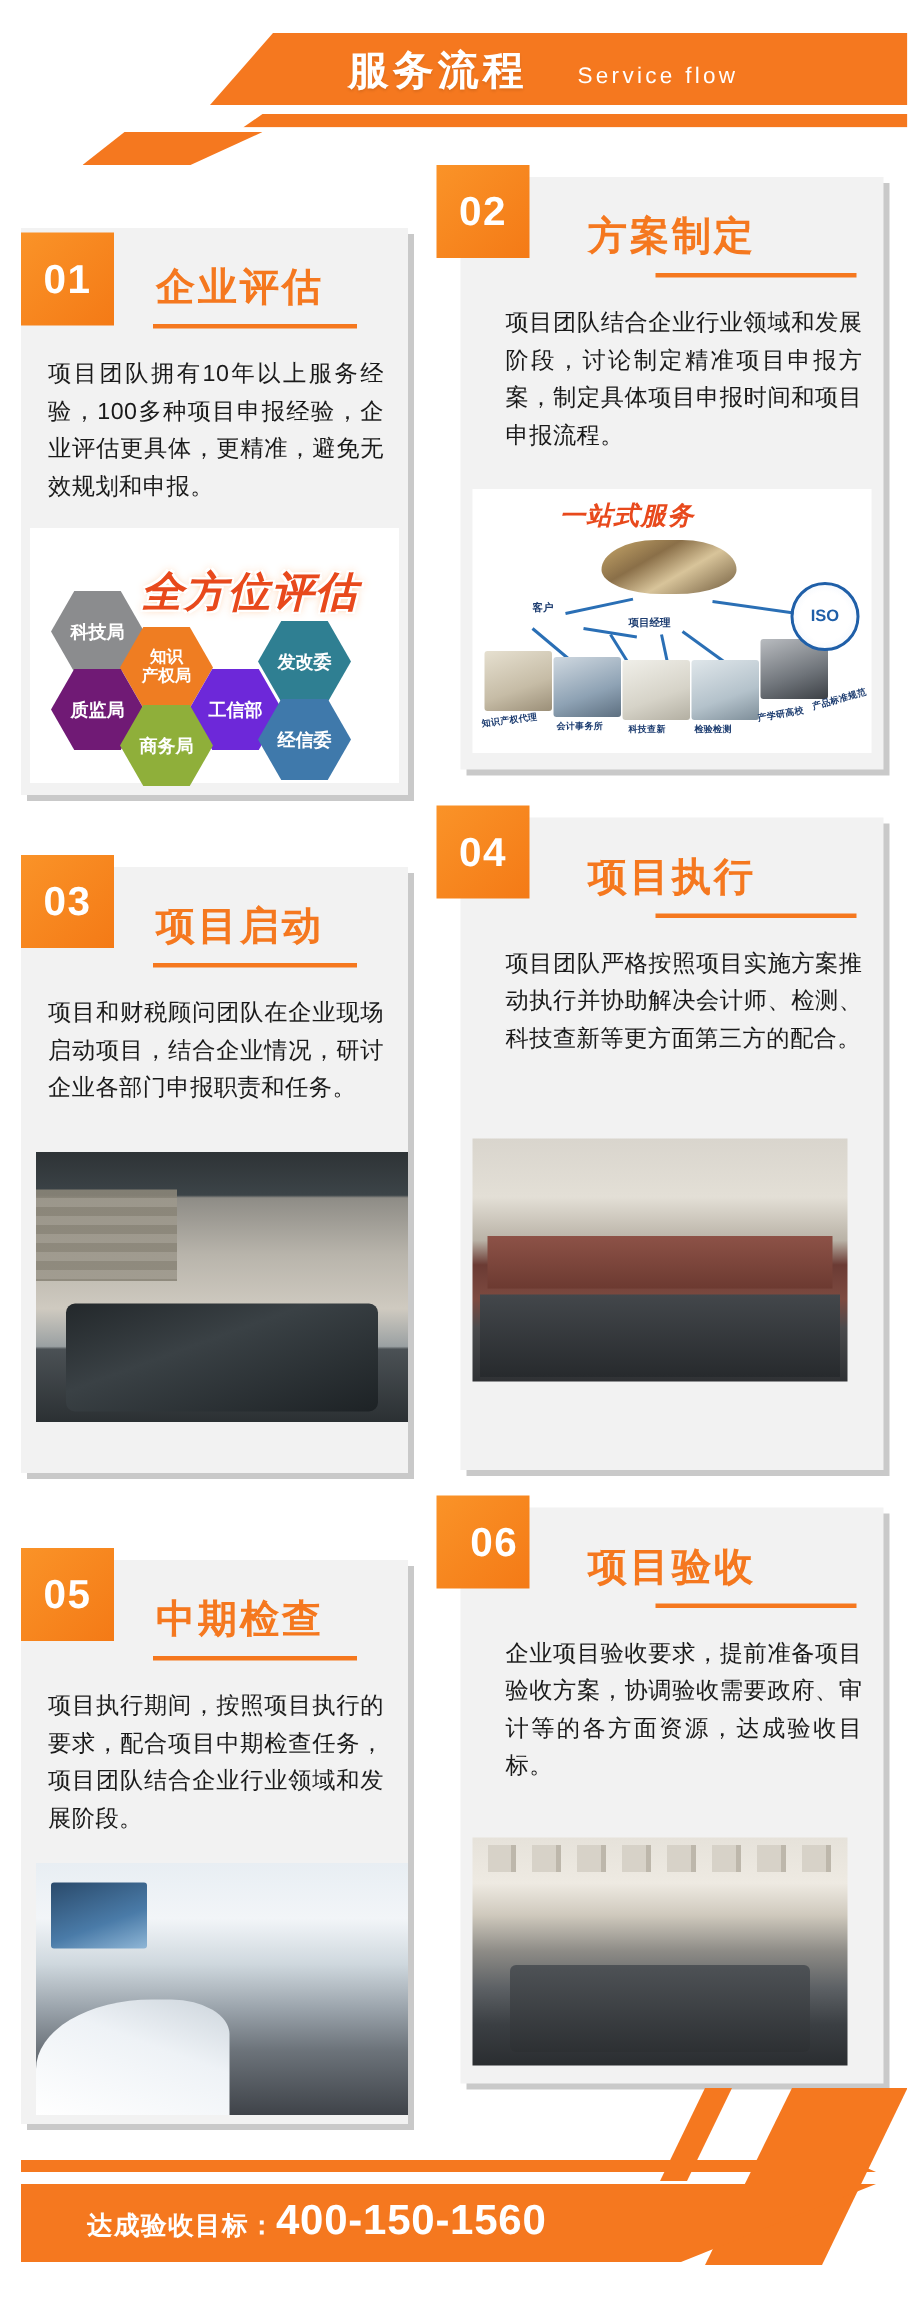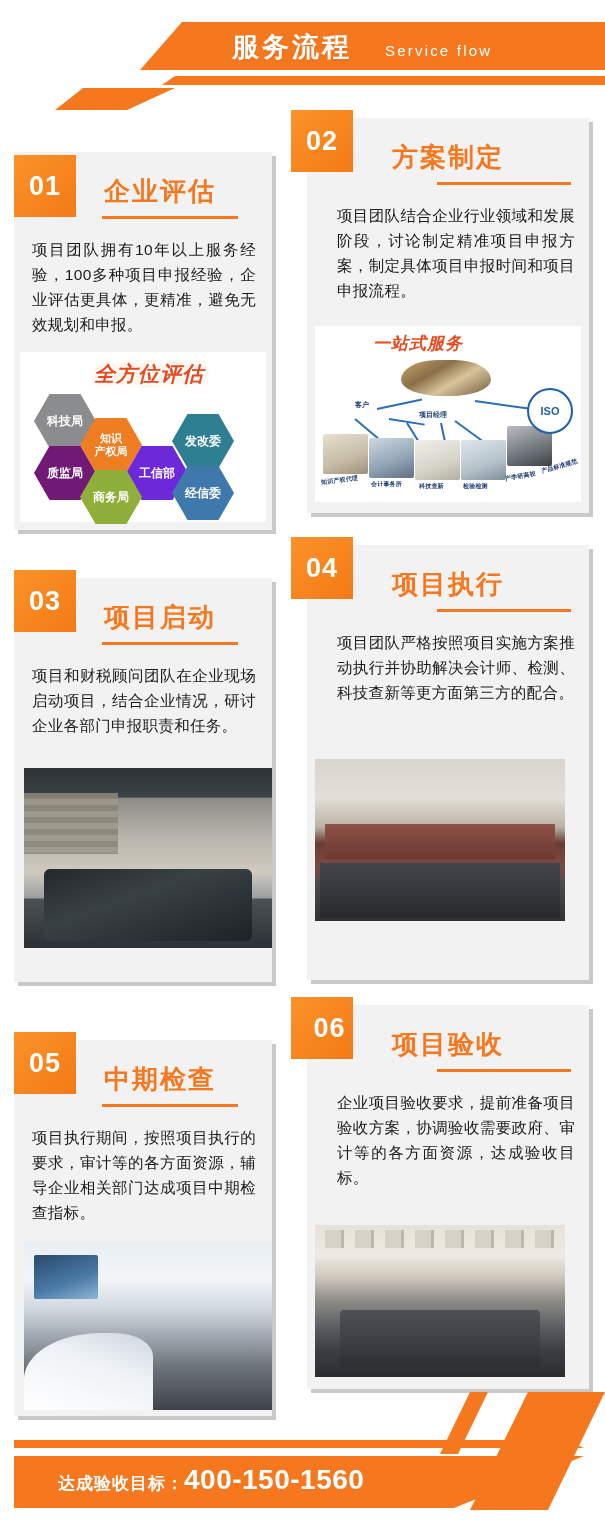--- a/index.html
+++ b/index.html
@@ -97,22 +97,22 @@
   }
   .hex {
     position:absolute; width:62px; height:54px;
     clip-path: polygon(25% 0%, 75% 0%, 100% 50%, 75% 100%, 25% 100%, 0% 50%);
     display:flex; align-items:center; justify-content:center;
     color:#ffffff; font-size:12px; font-weight:bold; line-height:14px;
     text-align:center;
   }
   .hex.small { font-size:11px; }
   .hextitle {
-    position:absolute; left:74px; top:8px;
-    font-size:21px; font-weight:bold; font-style:italic;
+    position:absolute; left:74px; top:24px;
+    font-size:28px; font-weight:bold; font-style:italic;
     color:#e8491c; letter-spacing:1px;
     text-shadow: -1.5px -1.5px 0 #fff, 1.5px -1.5px 0 #fff, -1.5px 1.5px 0 #fff, 1.5px 1.5px 0 #fff,
                  0 0 6px rgba(255,180,120,0.9);
   }
 
   
   .oswrap {
     position:absolute; left:8px; top:208px; width:266px; height:176px;
     background:#ffffff; overflow:hidden;
   }
@@ -328,21 +328,21 @@
   <div class="card-title">项目执行</div>
   <div class="title-rule"></div>
   <div class="card-body">项目团队严格按照项目实施方案推动执行并协助解决会计师、检测、科技查新等更方面第三方的配合。</div>
   <div class="photo ph-meet" style="left:8px; top:214px; width:250px; height:162px;"></div>
 </div>
 <div class="badge b4">04</div>
 
 <div class="card c5">
   <div class="card-title">中期检查</div>
   <div class="title-rule"></div>
-  <div class="card-body">项目执行期间，按照项目执行的要求，审计等的各方面资源，辅导企业相关部门达成项目中期检查指标。</div>
+  <div class="card-body">项目执行期间，按照项目执行的要求，配合项目中期检查任务，项目团队结合企业行业领域和发展阶段。</div>
   <div class="photo ph-show" style="left:10px; top:202px; width:248px; height:168px;"></div>
 </div>
 <div class="badge b5">05</div>
 
 <div class="card c6">
   <div class="card-title">项目验收</div>
   <div class="title-rule"></div>
   <div class="card-body">企业项目验收要求，提前准备项目验收方案，协调验收需要政府、审计等的各方面资源，达成验收目标。</div>
   <div class="photo ph-hall" style="left:8px; top:220px; width:250px; height:152px;"></div>
 </div>

